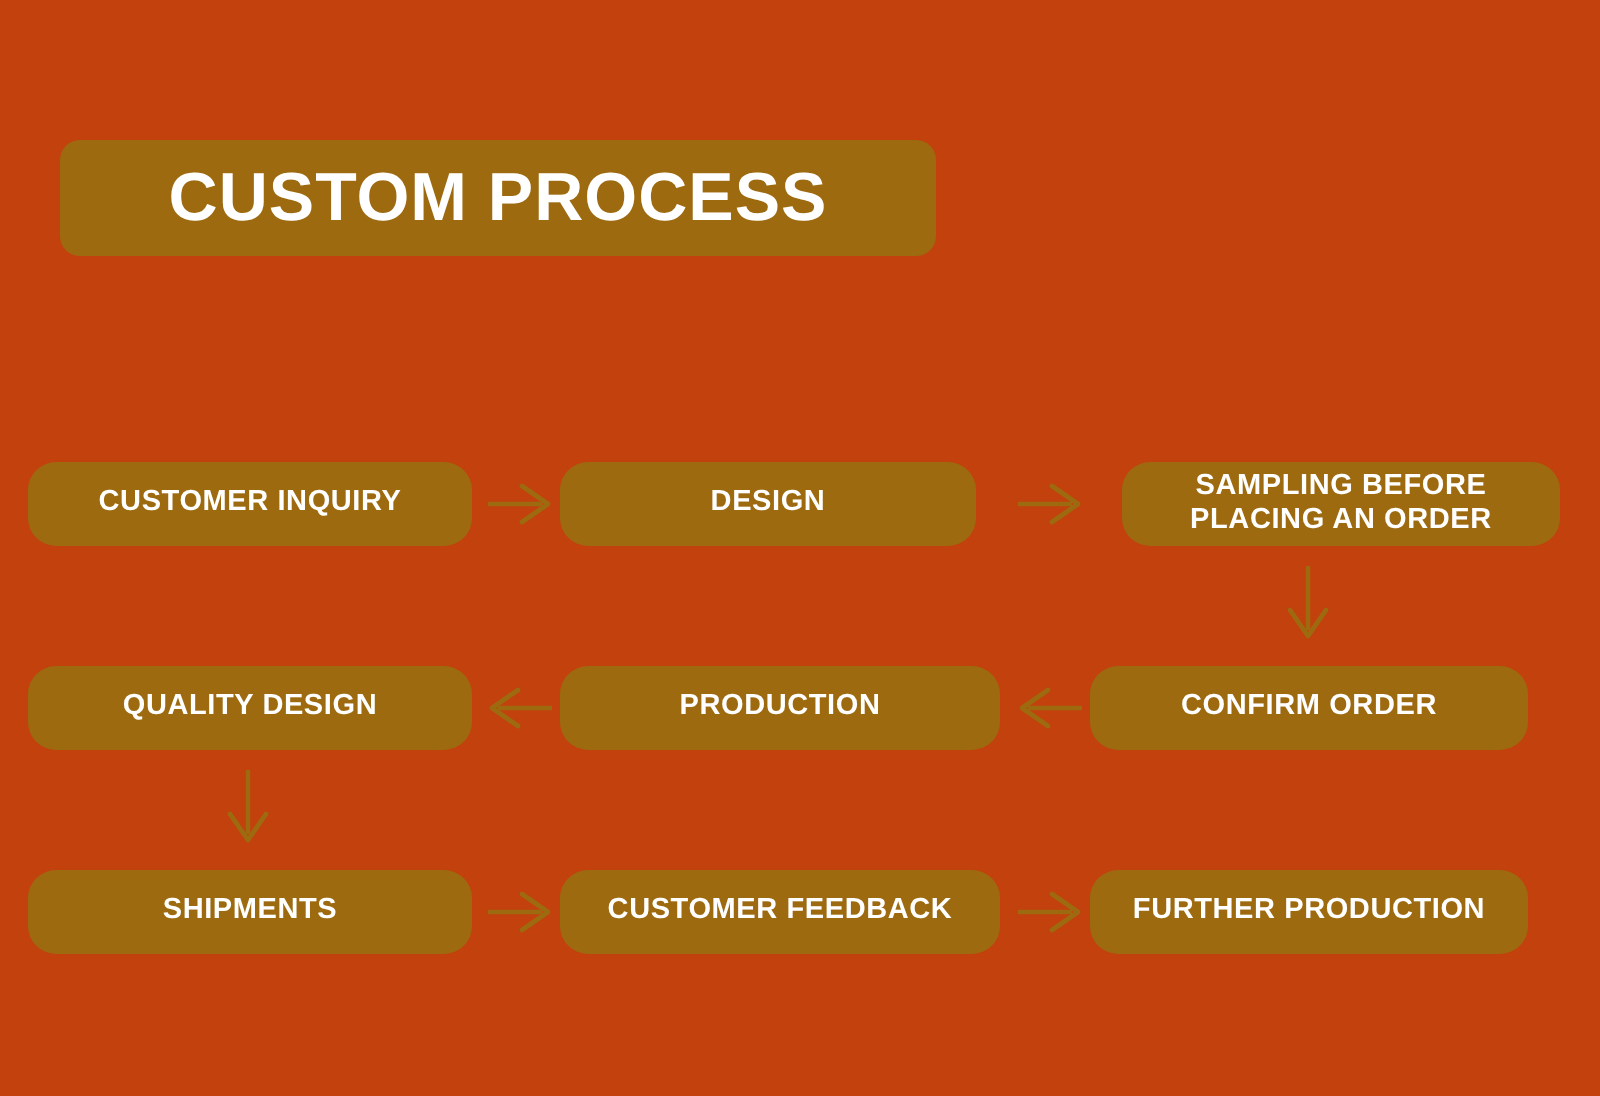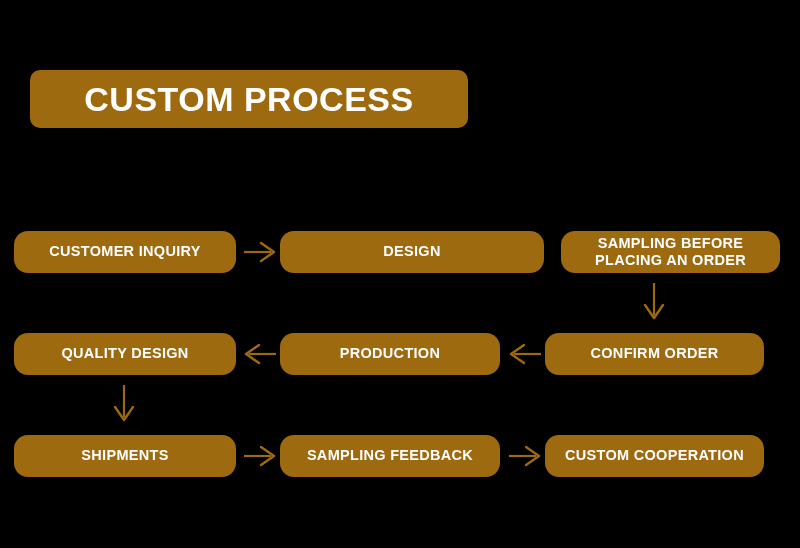--- a/index.html
+++ b/index.html
@@ -7,21 +7,21 @@
     padding: 0;
     background: #ffffff;
   }
   body {
     font-family: "Liberation Sans", sans-serif;
   }
   #canvas {
     position: relative;
     width: 800px;
     height: 548px;
-    background: #000000;
+    background: #c2410c;
     overflow: hidden;
   }
 
   
   .title-box {
     position: absolute;
     left: 30px;
     top: 70px;
     width: 438px;
     height: 58px;
@@ -57,21 +57,21 @@
     font-weight: bold;
     letter-spacing: 0.3px;
     text-align: center;
     line-height: 1.18;
     white-space: pre-line;
   }
 
   
   .r1 { top: 231px; height: 42px; }
   #box-customer-inquiry { left: 14px;  width: 222px; }
-  #box-design           { left: 280px; width: 264px; }
+  #box-design           { left: 280px; width: 208px; }
   #box-sampling         { left: 545px; width: 219px; margin-left: 16px; }
 
   
   .r2 { top: 333px; height: 42px; }
   #box-quality-control  { left: 14px;  width: 222px; }
   #box-production       { left: 280px; width: 220px; }
   #box-confirm-order    { left: 545px; width: 219px; }
 
   
   .r3 { top: 435px; height: 42px; }
@@ -182,27 +182,27 @@
   </div>
 
   <div class="arrow h-r3" id="arrow-shipments-to-feedback">
     <svg width="34" height="24" viewBox="0 0 34 24">
       <path d="M1 12 H28" stroke="#9D6A10" stroke-width="2.2" fill="none"></path>
       <path d="M18 3 L31 12 L18 21" stroke="#9D6A10" stroke-width="2.4" fill="none" stroke-linecap="round" stroke-linejoin="round"></path>
     </svg>
   </div>
 
   <div class="pbox r3" id="box-customer-feedback">
-    <span class="plabel">SAMPLING FEEDBACK</span>
+    <span class="plabel">CUSTOMER FEEDBACK</span>
   </div>
 
   <div class="arrow h-r3" id="arrow-feedback-to-further">
     <svg width="34" height="24" viewBox="0 0 34 24">
       <path d="M1 12 H28" stroke="#9D6A10" stroke-width="2.2" fill="none"></path>
       <path d="M18 3 L31 12 L18 21" stroke="#9D6A10" stroke-width="2.4" fill="none" stroke-linecap="round" stroke-linejoin="round"></path>
     </svg>
   </div>
 
   <div class="pbox r3" id="box-further-cooperation">
-    <span class="plabel">CUSTOM COOPERATION</span>
+    <span class="plabel">FURTHER PRODUCTION</span>
   </div>
 
 </div>
 
 </body></html>

